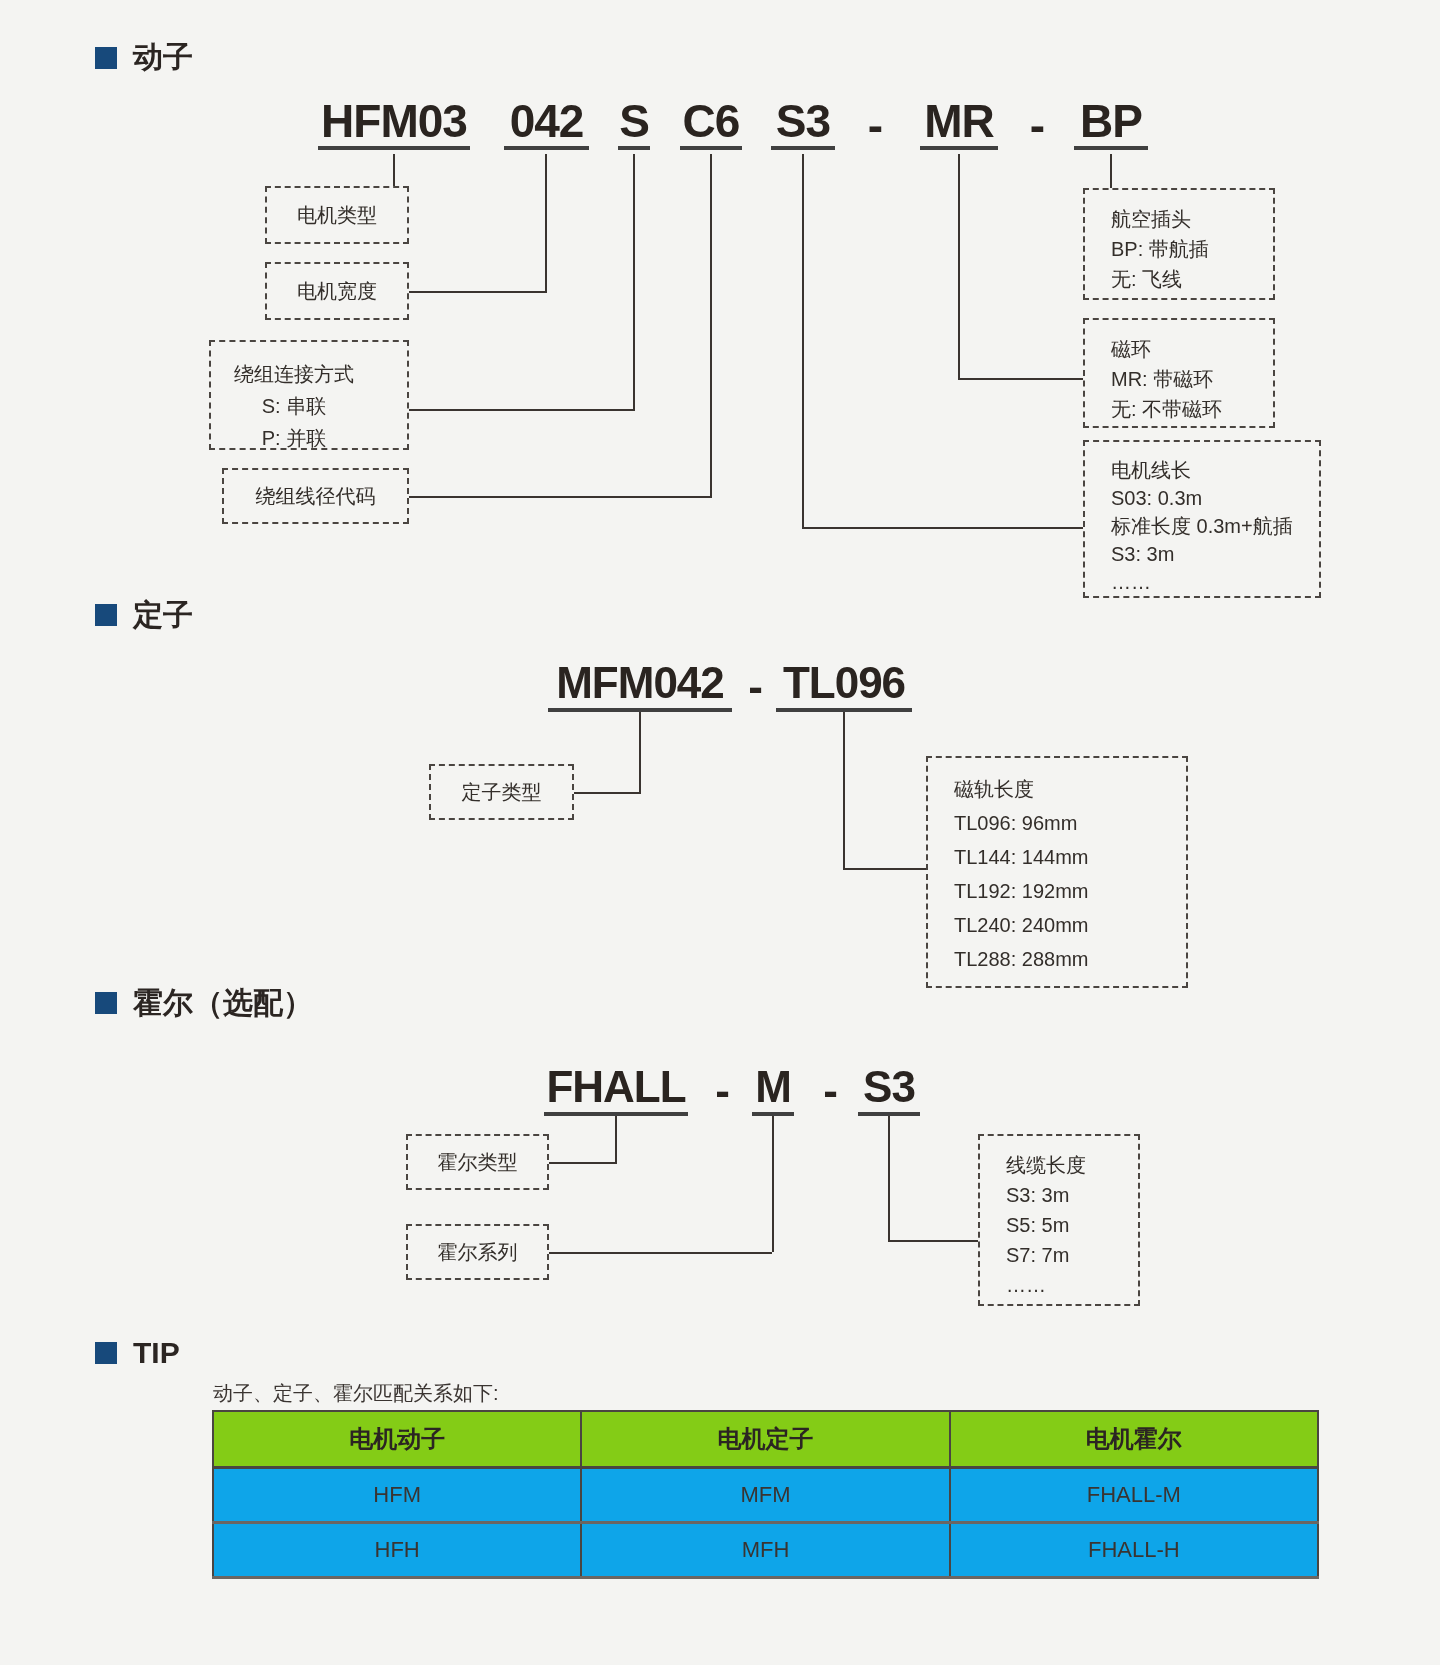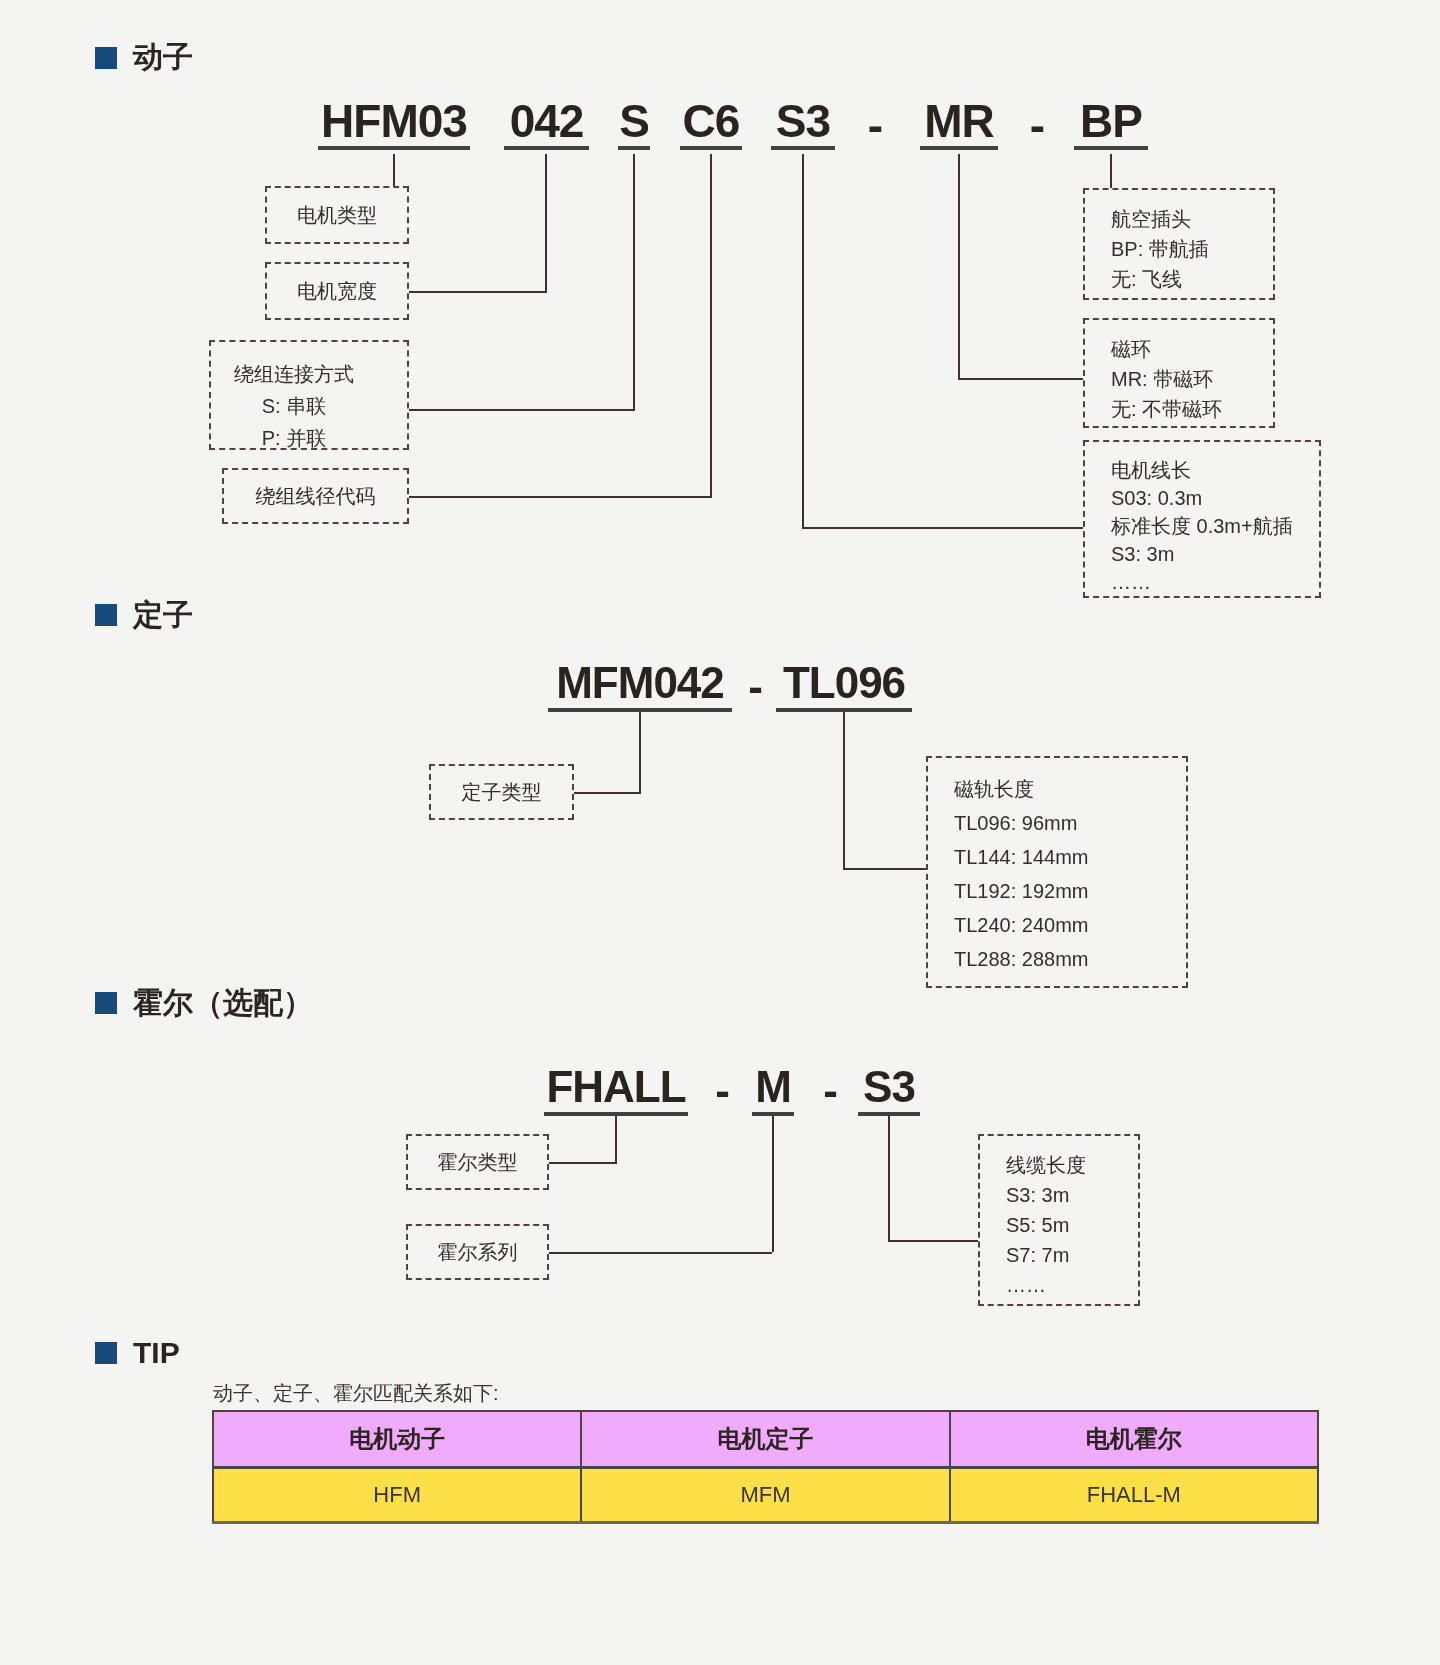--- a/index.html
+++ b/index.html
@@ -38,28 +38,28 @@
   .lh34 .bline{line-height:34px;}
   
   .caption{position:absolute;font-size:20px;color:#3a3431;white-space:nowrap;}
   
   .tip-table{
     position:absolute;left:212px;top:1410px;width:1107px;
     border:2px solid #4a4541;border-collapse:collapse;table-layout:fixed;
     background:#ffffff;
   }
   .tip-table th{
-    background:#f0abfc;height:52px;font-size:24px;font-weight:700;color:#2b2522;
+    background:#84cc16;height:52px;font-size:24px;font-weight:700;color:#2b2522;
     border:2px solid #4a4541;border-bottom:3px solid #4a4541;text-align:center;
   }
   .tip-table td{
     height:50px;font-size:22px;color:#3a3431;text-align:center;
     border-left:2px solid #4a4541;border-right:2px solid #4a4541;
     border-top:3px solid #6b6662;border-bottom:3px solid #6b6662;
-    background:#fde047;
+    background:#0ea5e9;
   }
 </style>
 </head>
 <body>
 
 <div class="bullet" style="left:95px;top:47px;"></div>
 <div class="heading" style="left:133px;top:40px;">动子</div>
 
 <div class="seg" style="left:318px;top:96px;width:152px;">HFM03</div>
 <div class="seg" style="left:504px;top:96px;width:85px;">042</div>
@@ -182,14 +182,19 @@
       <th>电机定子</th>
       <th>电机霍尔</th>
     </tr>
   </thead>
   <tbody>
     <tr>
       <td>HFM</td>
       <td>MFM</td>
       <td>FHALL-M</td>
     </tr>
+    <tr>
+      <td>HFH</td>
+      <td>MFH</td>
+      <td>FHALL-H</td>
+    </tr>
   </tbody>
 </table>
 
 </body></html>

